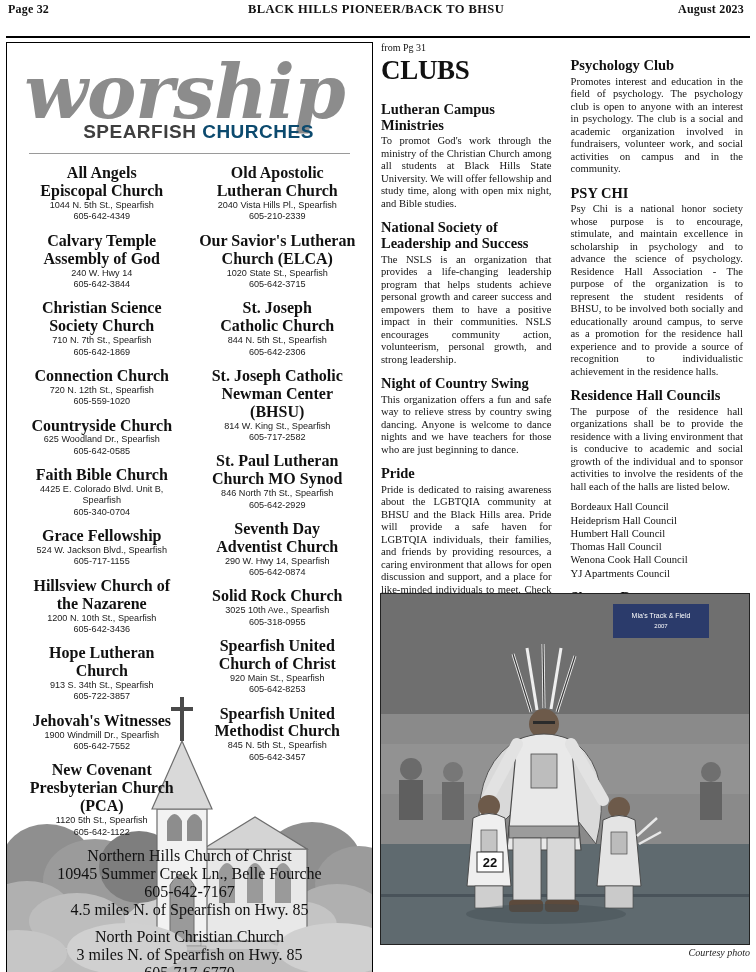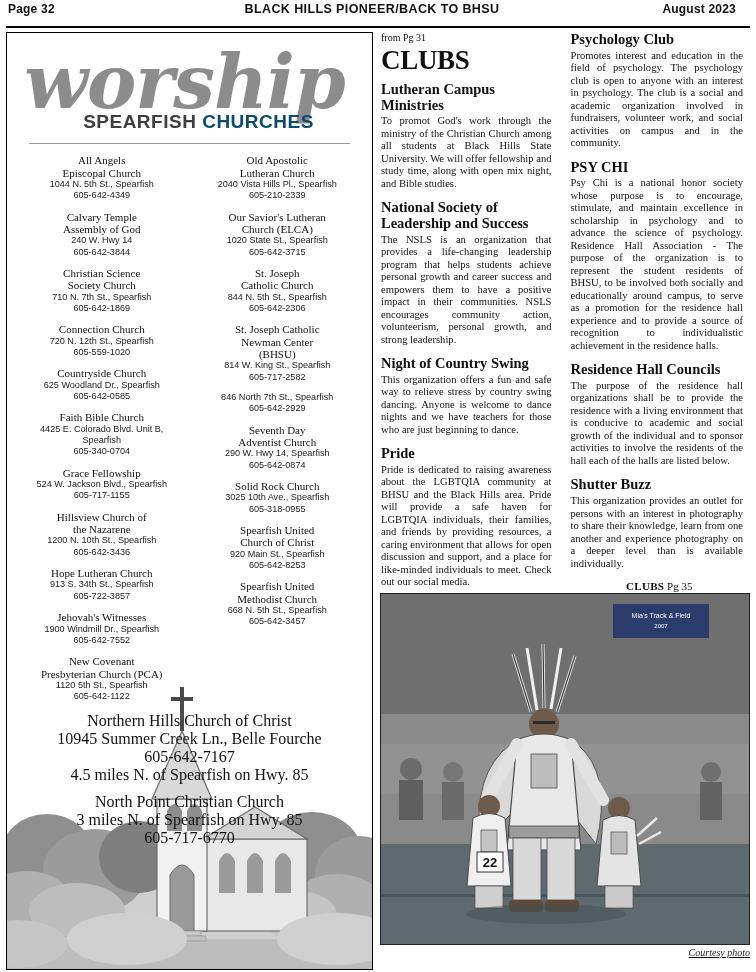--- a/index.html
+++ b/index.html
@@ -7,25 +7,25 @@
   body {
     width: 756px; height: 972px;
     background: #ffffff;
     font-family: "Liberation Serif", serif;
     color: #111;
     overflow: hidden;
     position: relative;
   }
   
   .masthead {
-    height: 26px;
+    height: 36px;
     display: flex; align-items: flex-start;
     justify-content: space-between;
-    padding: 2px 20px 0 8px;
-    font-family: Liberation Sans, sans-serif;
+    padding: 2px 12px 0 8px;
+    font-family: Liberation Serif, serif;
   }
   .masthead .left, .masthead .right {
     font-size: 12px; font-weight: bold; letter-spacing: .2px;
     width: 150px;
   }
   .masthead .right { text-align: right; }
   .masthead .center {
     flex: 1; text-align: center;
     font-size: 12.5px; font-weight: bold; letter-spacing: .4px;
   }
@@ -88,22 +88,22 @@
     position: relative;
     z-index: 3;
   }
   .church-col { width: 50%; }
   .church {
     text-align: center;
     margin-bottom: 9px;
   }
   .church .name {
     font-family: "Liberation Serif", serif;
-    font-weight: normal;
-    font-size: 11px;
+    font-weight: bold;
+    font-size: 16px;
     line-height: 1.12;
   }
   .church .addr {
     font-family: "Liberation Sans", sans-serif;
     font-size: 9.1px;
     line-height: 1.25;
     color: #1a1a1a;
   }
   .church-wide {
     text-align: center;
@@ -131,21 +131,21 @@
     font-weight: bold;
     letter-spacing: -.3px;
   }
   h2.art-head {
     font-family: "Liberation Serif", serif;
     font-size: 14.5px;
     font-weight: bold;
     margin: 10px 0 2px 0;
     line-height: 1.08;
   }
-  h2.art-head.first { margin-top: 0; }
+  h2.art-head.first { margin-top: 16px; }
   p.body {
     font-family: "Liberation Serif", serif;
     font-size: 10.6px;
     line-height: 1.18;
     margin: 0 5px 7px 0;
     text-align: justify;
     hyphens: auto;
   }
   .halllist {
     font-family: "Liberation Serif", serif;
@@ -161,21 +161,20 @@
   }
   .jump b { letter-spacing: .3px; }
 
   
   .photo-wrap {
     margin-top: 8px;
     width: 370px;
     position: absolute;
     right: 6px;
     bottom: 14px;
-    text-decoration: underline;
   }
   .photo {
     width: 370px; height: 352px;
     border: 1px solid #222;
     position: relative;
     overflow: hidden;
     background: #6e6e6e;
   }
   .caption {
     font-family: "Liberation Serif", serif;
@@ -345,20 +344,21 @@
             <div class="addr">605-642-2306</div>
           </div>
 
           <div class="church">
             <div class="name">St. Joseph Catholic<br>Newman Center<br>(BHSU)</div>
             <div class="addr">814 W. King St., Spearfish</div>
             <div class="addr">605-717-2582</div>
           </div>
 
           <div class="church">
+            <div class="name">St. Paul Lutheran<br>Church MO Synod</div>
             <div class="addr">846 North 7th St., Spearfish</div>
             <div class="addr">605-642-2929</div>
           </div>
 
           <div class="church">
             <div class="name">Seventh Day<br>Adventist Church</div>
             <div class="addr">290 W. Hwy 14, Spearfish</div>
             <div class="addr">605-642-0874</div>
           </div>
 
@@ -369,21 +369,21 @@
           </div>
 
           <div class="church">
             <div class="name">Spearfish United<br>Church of Christ</div>
             <div class="addr">920 Main St., Spearfish</div>
             <div class="addr">605-642-8253</div>
           </div>
 
           <div class="church">
             <div class="name">Spearfish United<br>Methodist Church</div>
-            <div class="addr">668 N. 5th St., Spearfish</div>
+            <div class="addr">845 N. 5th St., Spearfish</div>
             <div class="addr">605-642-3457</div>
           </div>
 
         </div>
       </div>
 
       <div style="position:relative;z-index:3;">
         <div class="church-wide">
           <div class="name">Northern Hills Church of Christ</div>
           <div class="addr">10945 Summer Creek Ln., Belle Fourche</div>
@@ -425,20 +425,28 @@
     <h2 class="art-head first">Psychology Club</h2>
     <p class="body">Promotes interest and education in the field of psychology. The psychology club is open to anyone with an interest in psychology. The club is a social and academic organization involved in fundraisers, volunteer work, and social activities on campus and in the community.</p>
 
     <h2 class="art-head">PSY CHI</h2>
     <p class="body">Psy Chi is a national honor society whose purpose is to encourage, stimulate, and maintain excellence in scholarship in psychology and to advance the science of psychology.
 Residence Hall Association - The purpose of the organization is to represent the student residents of BHSU, to be involved both socially and educationally around campus, to serve as a promotion for the residence hall experience and to provide a source of recognition to individualistic achievement in the residence halls.</p>
 
     <h2 class="art-head">Residence Hall Councils</h2>
     <p class="body">The purpose of the residence hall organizations shall be to provide the residence with a living environment that is conducive to academic and social growth of the individual and to sponsor activities to involve the residents of the hall each of the halls are listed below.</p>
 
+    <div class="halllist">
+      <div>Bordeaux Hall Council</div>
+      <div>Heideprism Hall Council</div>
+      <div>Humbert Hall Council</div>
+      <div>Thomas Hall Council</div>
+      <div>Wenona Cook Hall Council</div>
+      <div>YJ Apartments Council</div>
+    </div>
 
     <h2 class="art-head">Shutter Buzz</h2>
     <p class="body">This organization provides an outlet for persons with an interest in photography to share their knowledge, learn from one another and experience photography on a deeper level than is available individually.</p>
 
     <div class="jump">
       <b>CLUBS</b>
       <span>Pg 35</span>
     </div>
   </div>
 

